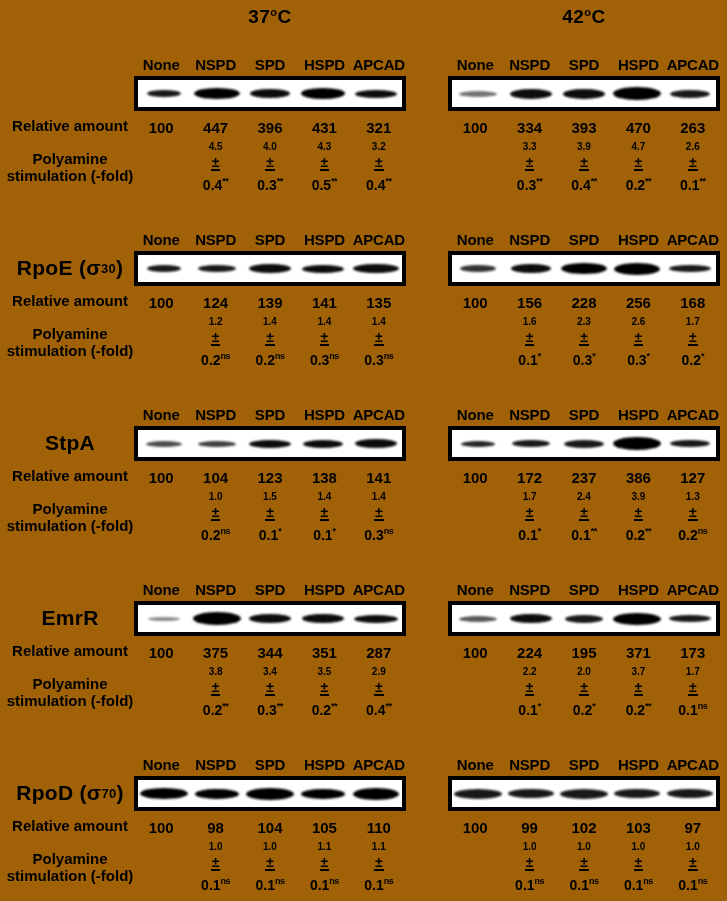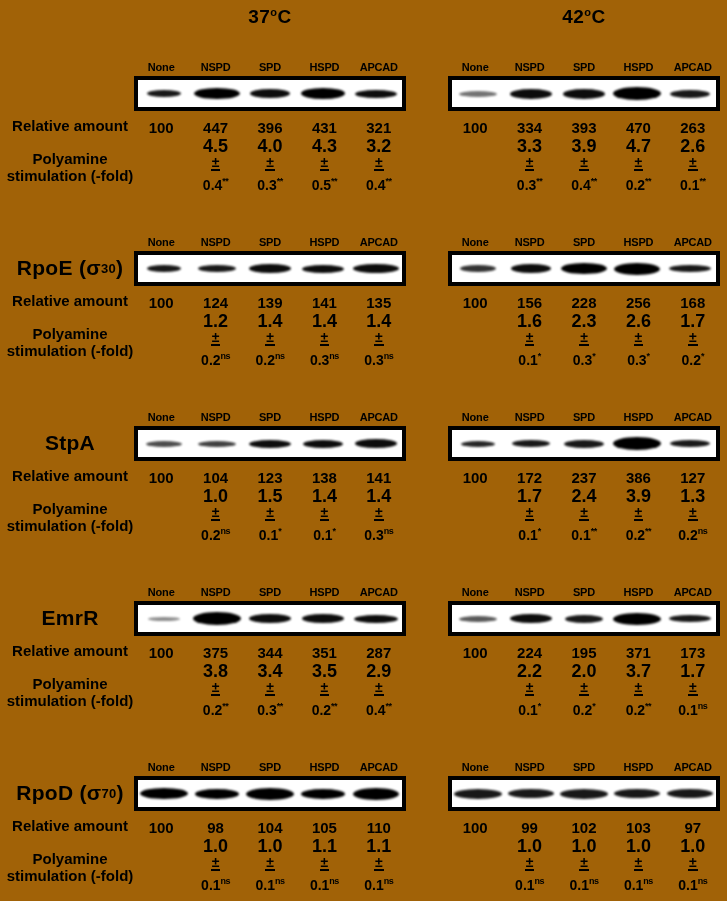--- a/index.html
+++ b/index.html
@@ -74,21 +74,21 @@
     display: grid;
     grid-template-rows: 22px 36px 26px 58px;
   }
   .panel-side.left  { grid-column: 2; }
   .panel-side.right { grid-column: 4; }
   .lane-row {
     display: grid;
     grid-template-columns: repeat(5, 1fr);
     align-items: end;
     text-align: center;
-    font-size: 11px;
+    font-size: 15px;
     letter-spacing: -0.2px;
     padding-bottom: 3px;
   }
   .blot {
     box-sizing: border-box;
     border: 4px solid #000000;
     background: #ffffff;
     display: grid;
     grid-template-columns: repeat(5, 1fr);
     align-items: center;
@@ -113,21 +113,21 @@
     padding-top: 7px;
   }
   .stim-grid {
     display: grid;
     grid-template-columns: repeat(5, 1fr);
     text-align: center;
     font-size: 14px;
     padding-top: 1px;
   }
   .stim-cell { line-height: 15px; }
-  .stim-v { font-size: 18px; }
+  .stim-v { font-size: 10px; }
   .pm-line { line-height: 16px; }
   .pm {
     display: inline-block;
     border-bottom: 2px solid #000000;
     line-height: 13px;
     font-size: 14px;
     padding: 0 1px 0 1px;
   }
   .err-line { line-height: 20px; }
   .err-line sup {

